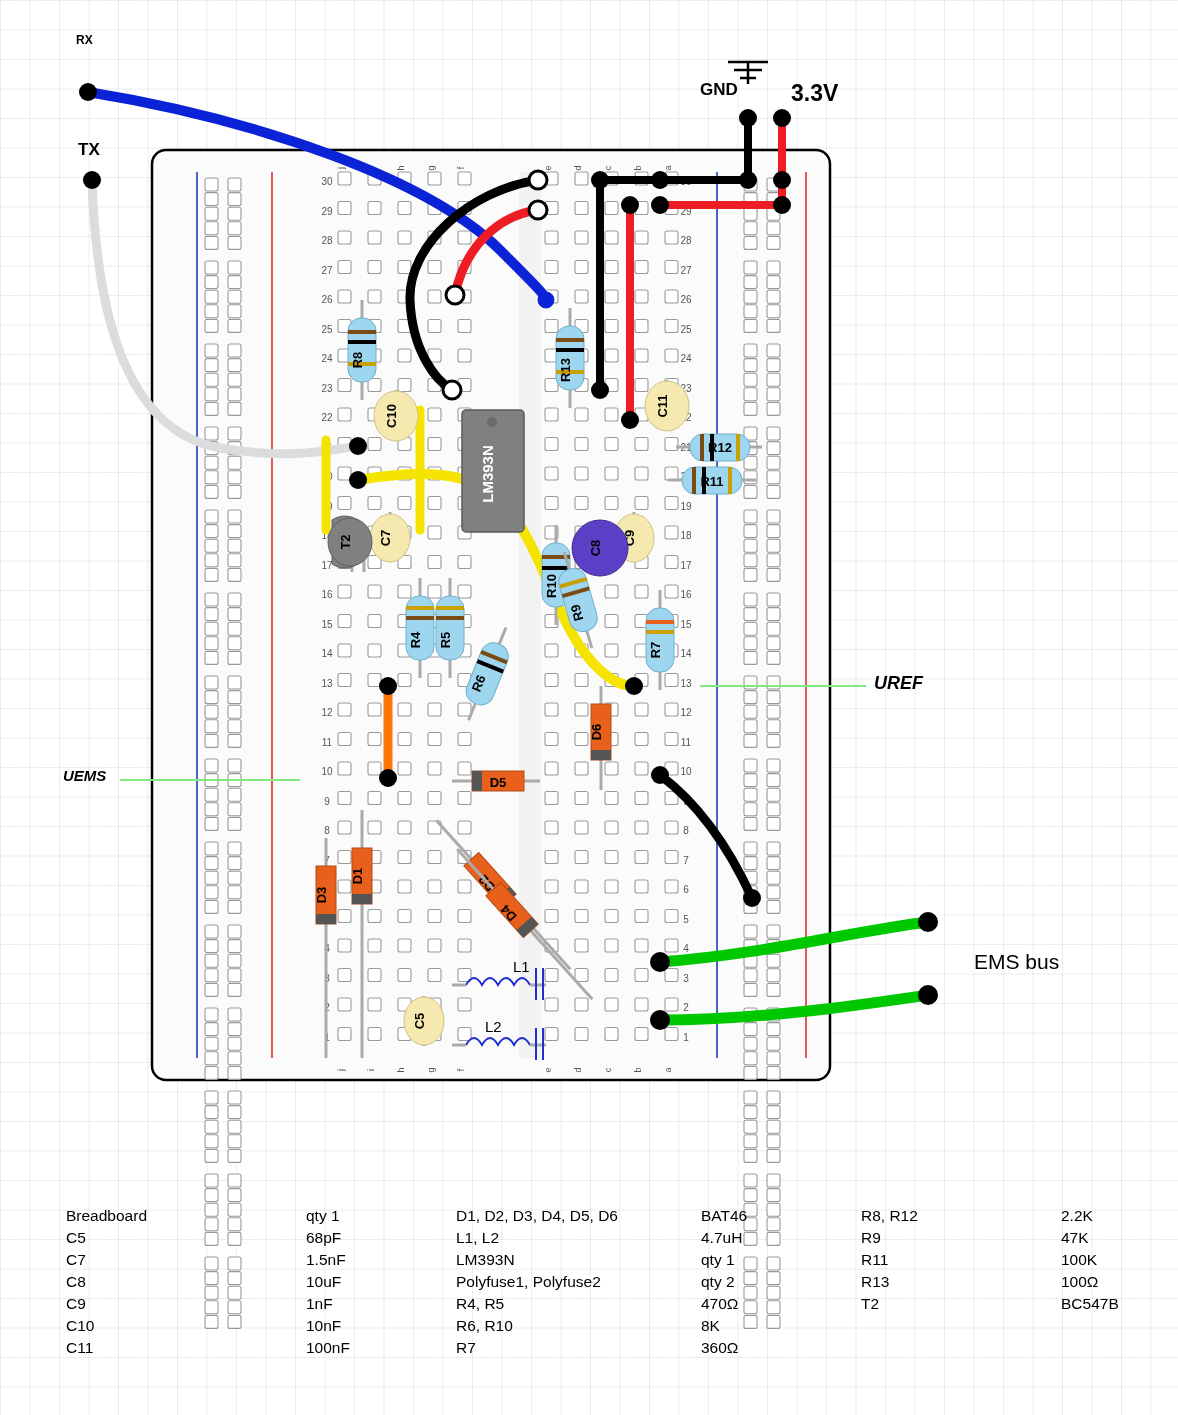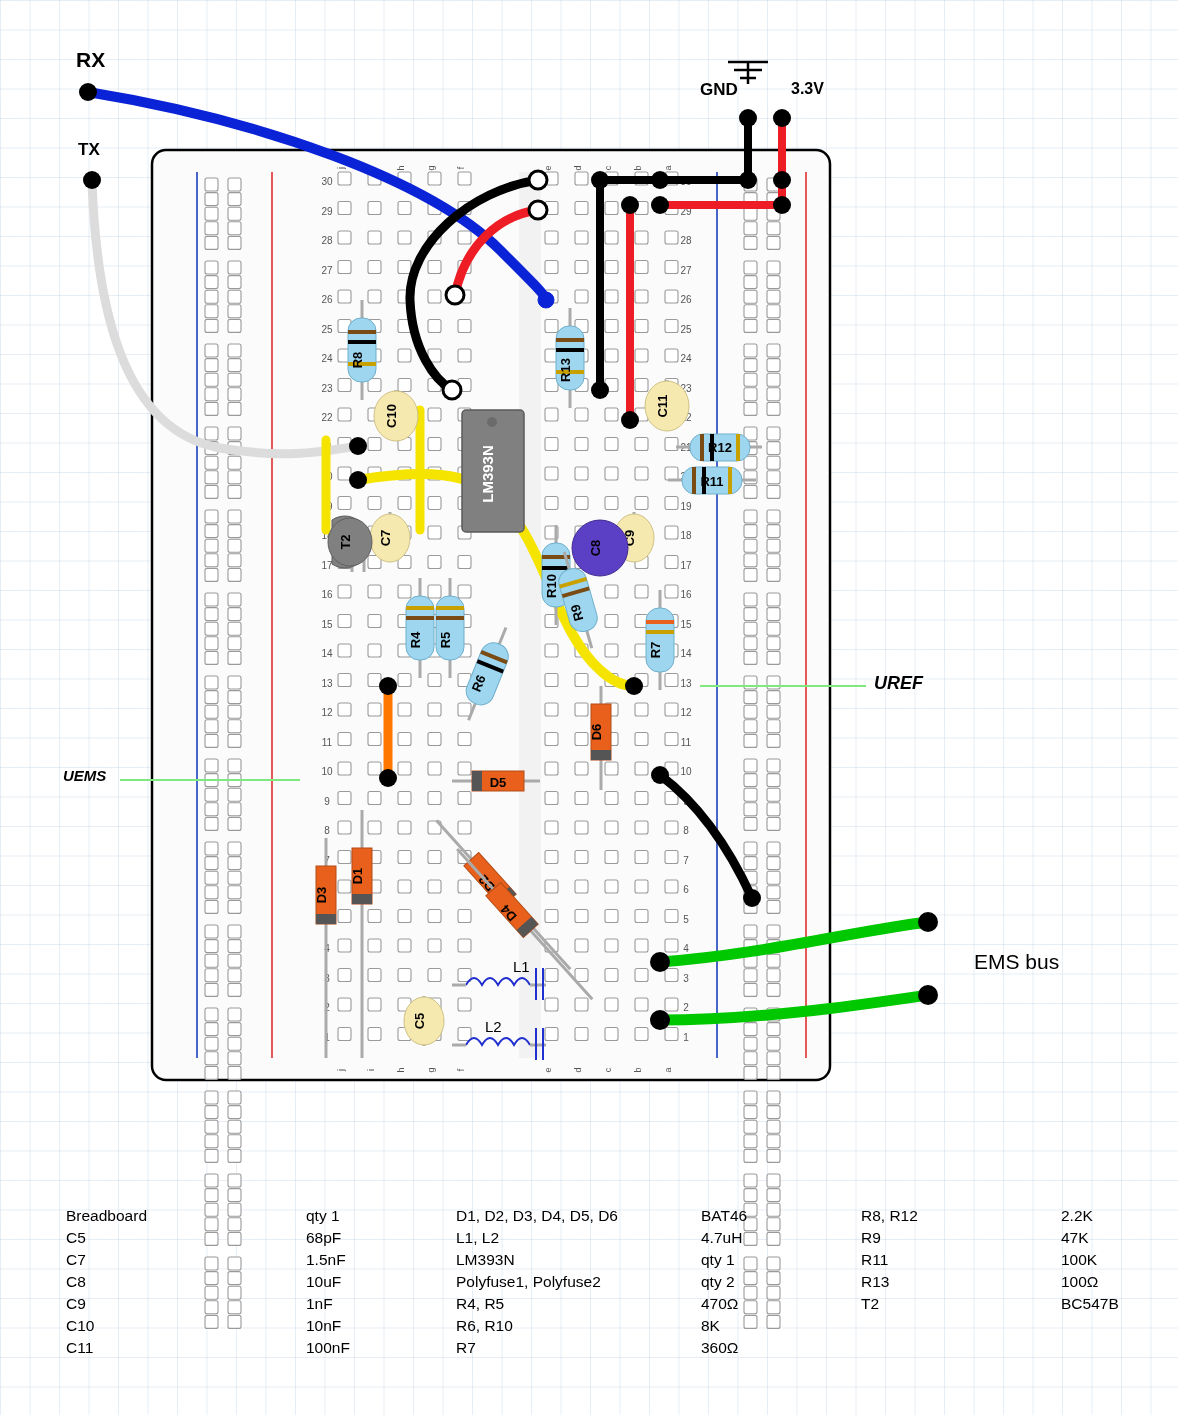--- a/index.html
+++ b/index.html
@@ -976,24 +976,24 @@
   </g>
   <g stroke="#2030d0" fill="none" stroke-width="2">
     <path d="M466,1045 q8,-14 16,0 q8,-14 16,0 q8,-14 16,0 q8,-14 16,0"></path>
     <line x1="452" y1="1045" x2="466" y2="1045" stroke="#aaa" stroke-width="3"></line>
     <line x1="530" y1="1045" x2="546" y2="1045" stroke="#aaa" stroke-width="3"></line>
     <line x1="536" y1="1028" x2="536" y2="1060" stroke="#2030d0" stroke-width="2"></line>
     <line x1="543" y1="1028" x2="543" y2="1060" stroke="#2030d0" stroke-width="2"></line>
   </g>
 </svg>
 
-<div class="lbl" style="left:76px;top:48px;font-size:21px;">RX</div>
+<div class="lbl" style="left:76px;top:33px;font-size:12px;">RX</div>
 <div class="lbl" style="left:78px;top:140px;font-size:17px;">TX</div>
 <div class="lbl" style="left:700px;top:80px;font-size:17px;text-align:right;">GND</div>
-<div class="lbl" style="left:791px;top:80px;font-size:16px;">3.3V</div>
+<div class="lbl" style="left:791px;top:80px;font-size:23px;">3.3V</div>
 <div class="lbl" style="left:874px;top:673px;font-size:18px;font-style:italic;">UREF</div>
 <div class="lbl" style="left:63px;top:767px;font-size:15px;font-style:italic;">UEMS</div>
 <div class="lbl" style="left:974px;top:950px;font-size:21px;font-weight:normal;">EMS bus</div>
 <div class="lbl" style="left:485px;top:958px;font-size:15px;font-weight:normal;margin-left:28px;">L1</div>
 <div class="lbl" style="left:485px;top:1018px;font-size:15px;font-weight:normal;">L2</div>
 
 <div id="bom">
   <table>
     <tbody id="bom-body">
       <tr>

